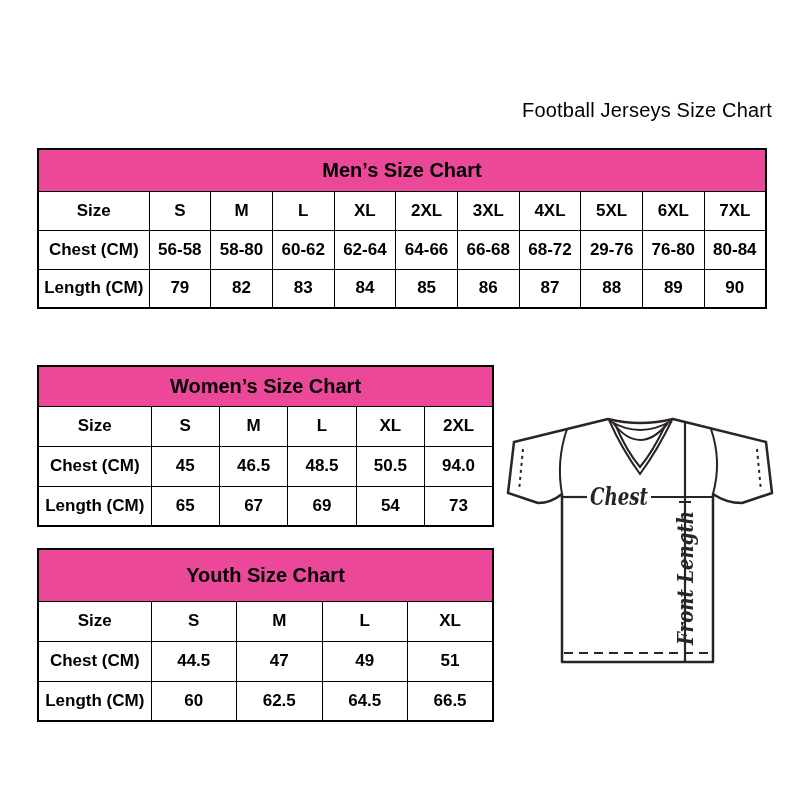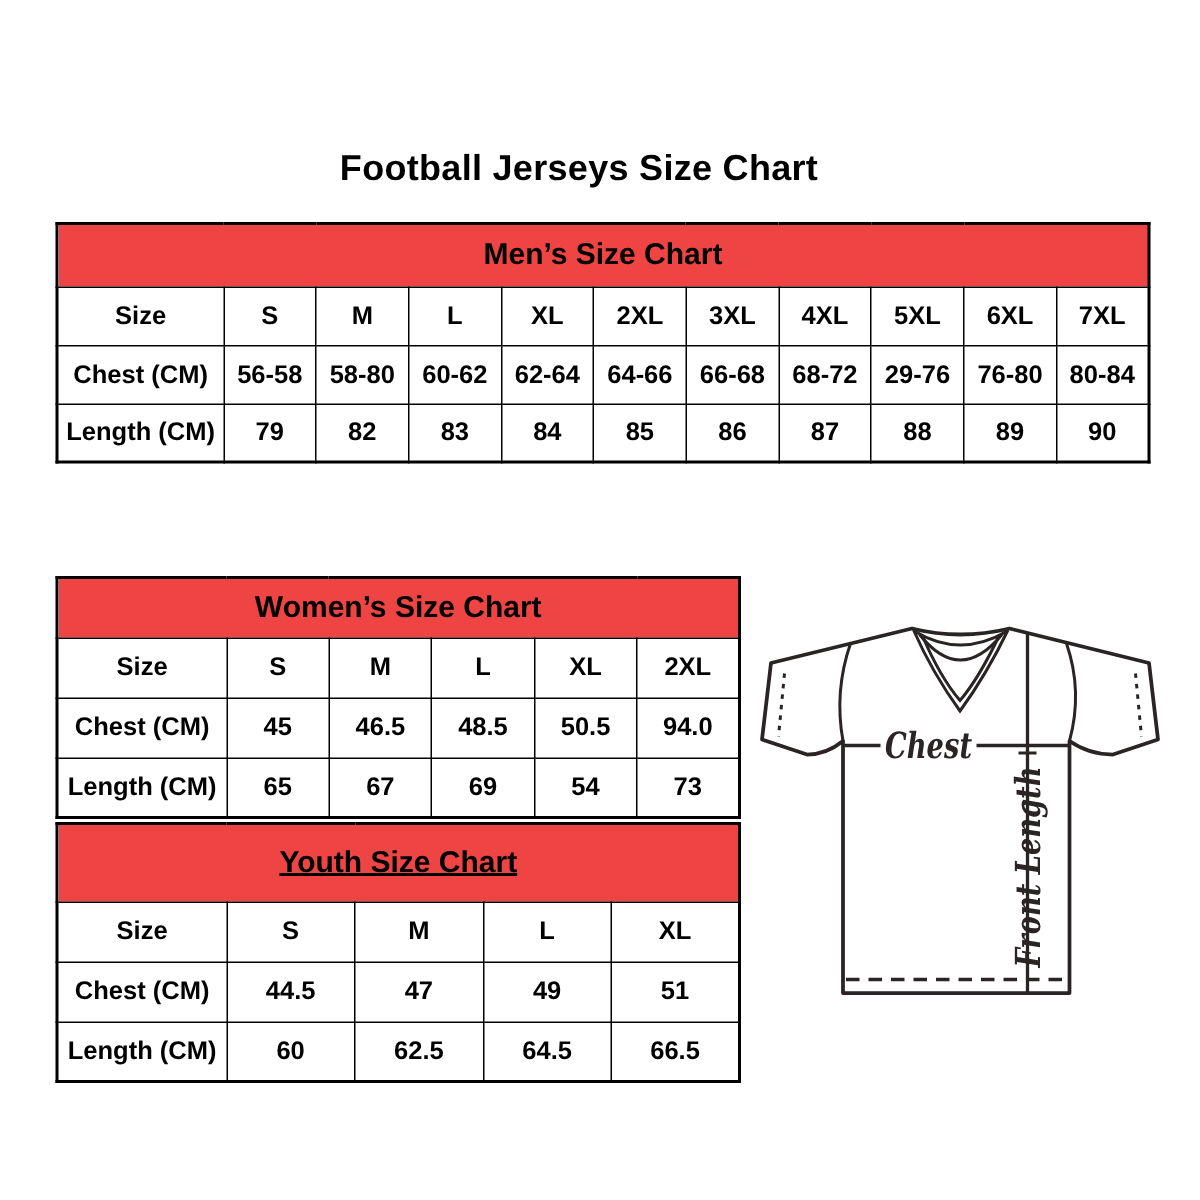--- a/index.html
+++ b/index.html
@@ -4,42 +4,42 @@
 <style>
   * { box-sizing: border-box; margin: 0; padding: 0; }
   html, body { width: 800px; height: 800px; background: #ffffff; }
   .page {
     position: relative; width: 800px; height: 800px;
     background: #ffffff; overflow: hidden;
     font-family: "Liberation Sans", sans-serif; color: #000;
   }
   .title {
     position: absolute; left: 0; top: 99px; width: 772px;
-    text-align: center; font-size: 24px; font-weight: bold;
+    text-align: right; font-size: 20px; font-weight: normal;
     letter-spacing: 0.2px; color: #000;
   }
   table.size-table {
     position: absolute; border-collapse: collapse; table-layout: fixed;
     background: #fff; font-weight: bold; color: #000;
     border: 2px solid #000;
   }
   .size-table th, .size-table td {
     border: 1.5px solid #000; text-align: center; vertical-align: middle;
     padding: 0; overflow: hidden; white-space: nowrap;
   }
-  .size-table thead th { background: #ef4444; font-size: 20px; }
+  .size-table thead th { background: #ec4899; font-size: 20px; }
   .size-table td { font-size: 17px; }
   #men-table   { left: 37px; top: 148px; width: 728px; }
   #men-table thead th { height: 42px; }
   #men-table td { height: 39px; }
-  #women-table { left: 37px; top: 384px; width: 455px; padding-left: 37px; }
+  #women-table { left: 37px; top: 365px; width: 455px; padding-left: 37px; }
   #women-table thead th { height: 40px; }
   #women-table td { height: 40px; }
   #youth-table { left: 37px; top: 548px; width: 455px; }
-  #youth-table thead th { height: 52px; text-decoration: underline; }
+  #youth-table thead th { height: 52px; }
   #youth-table td { height: 40px; }
   .jersey { position: absolute; left: 505px; top: 403px; width: 270px; height: 270px; }
   .jersey path, .jersey line { stroke: #2a2424; fill: none; }
   .jersey text {
     fill: #2a2424; font-family: "DejaVu Serif", serif;
     font-style: italic; font-weight: bold;
   }
 </style>
 </head>
 <body>

